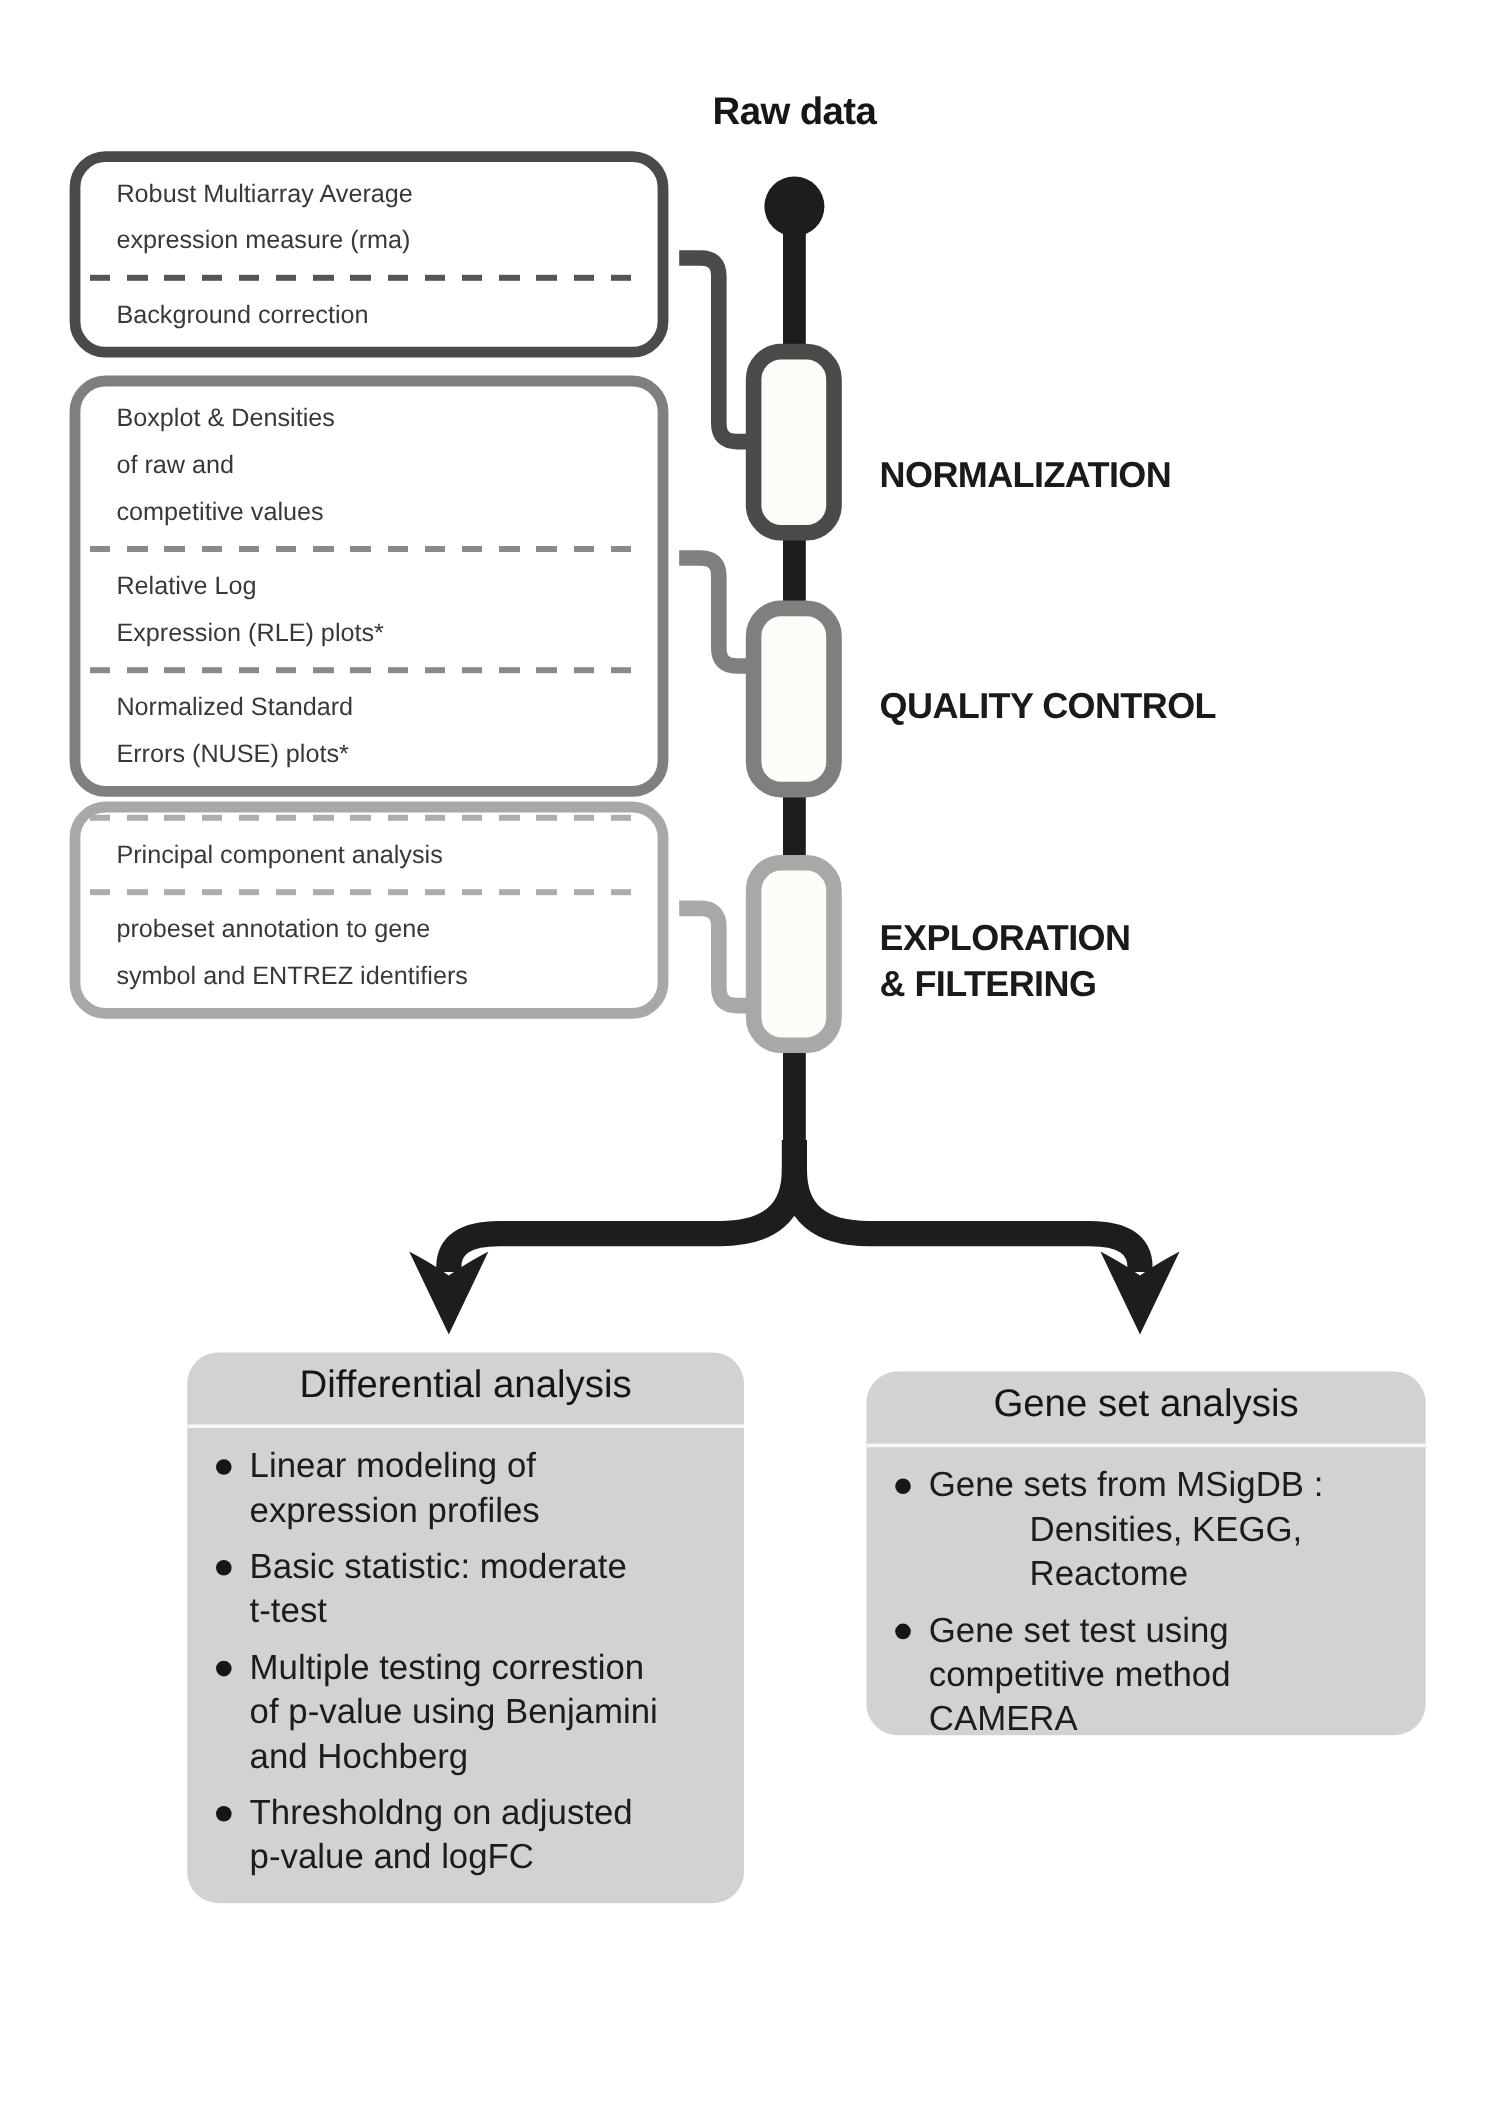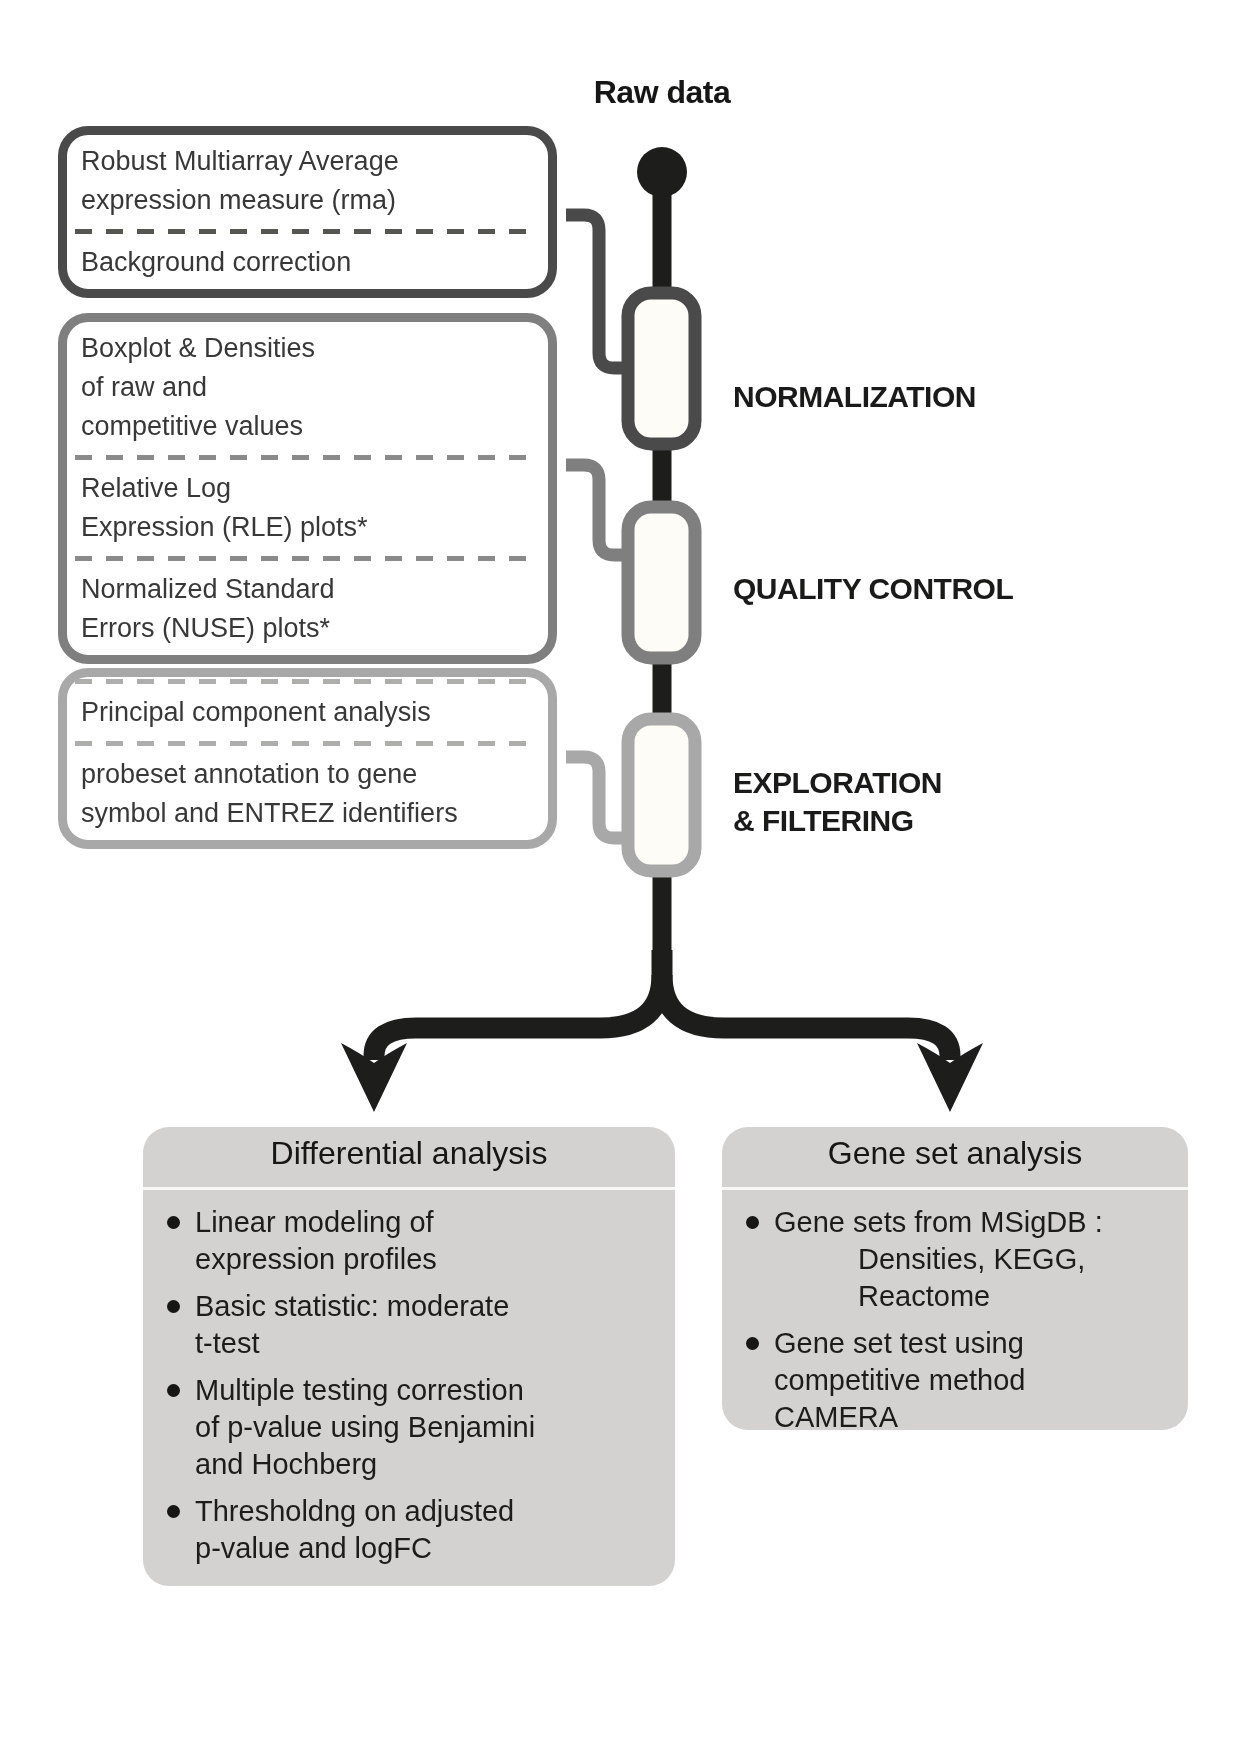--- a/index.html
+++ b/index.html
@@ -23,35 +23,35 @@
   .stage-label.s1{top:378px;}
   .stage-label.s2{top:570px;}
   .stage-label.s3{top:764px;}
 
   
   .step-box{
     position:absolute;left:58px;width:481px;background:#ffffff;
     border-style:solid;border-width:9px;border-radius:30px;
     box-sizing:content-box;padding:0;
   }
-  .step-box .sec{padding:7px 14px;font-size:27px;line-height:39px;color:#383838;}
+  .step-box .sec{padding:7px 30px;font-size:21px;line-height:39px;color:#383838;}
   .step-box .dash{height:5px;margin:2px 8px;}
   .b1{top:126px;border-color:#4a4a4a;}
   .b2{top:313px;border-color:#7f7f7f;}
   .b3{top:668px;border-color:#a8a8a8;}
   .b1 .dash{background:repeating-linear-gradient(90deg,#555552 0 17px,transparent 17px 31px);}
   .b2 .dash{background:repeating-linear-gradient(90deg,#8a8a8a 0 17px,transparent 17px 31px);}
   .b3 .dash{background:repeating-linear-gradient(90deg,#adadab 0 17px,transparent 17px 31px);}
 
   
   .panel{
     position:absolute;top:1127px;background:#d3d2d0;border-radius:26px;overflow:hidden;
   }
-  .panel.left{left:143px;width:532px;height:459px;}
-  .panel.right{left:722px;width:466px;height:303px;}
+  .panel.left{left:156px;width:464px;height:459px;}
+  .panel.right{left:722px;width:466px;height:303px;margin-top:16px;}
   .panel .hdr{
     height:52px;padding-top:8px;text-align:center;font-size:32px;color:#161614;
     border-bottom:3px solid #f7f7f5;
   }
   .panel .bullets{padding:14px 12px 0 24px;}
   .bullet{display:flex;margin-bottom:10px;}
   .bullet .dot{
     flex:0 0 28px;padding-top:12px;
   }
   .bullet .dot i{

